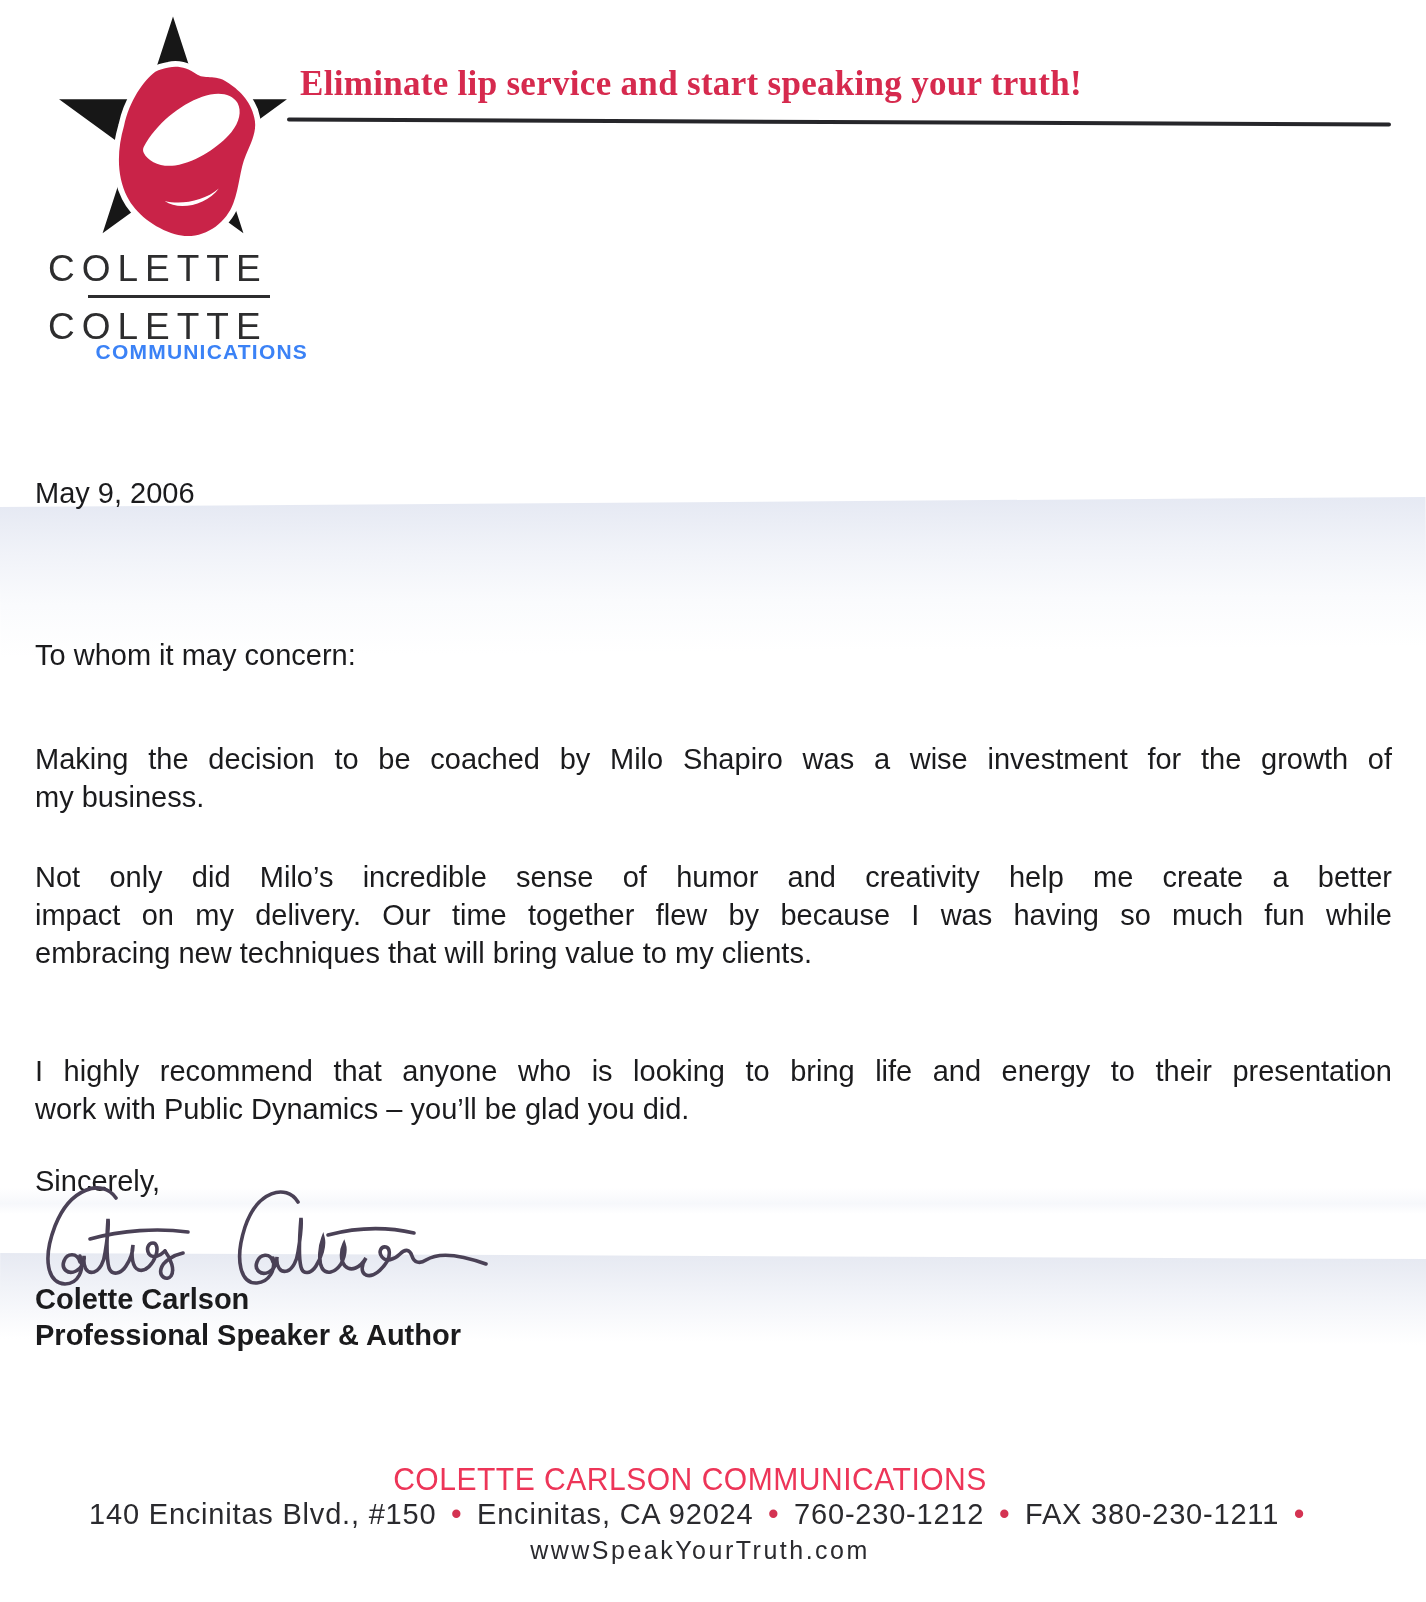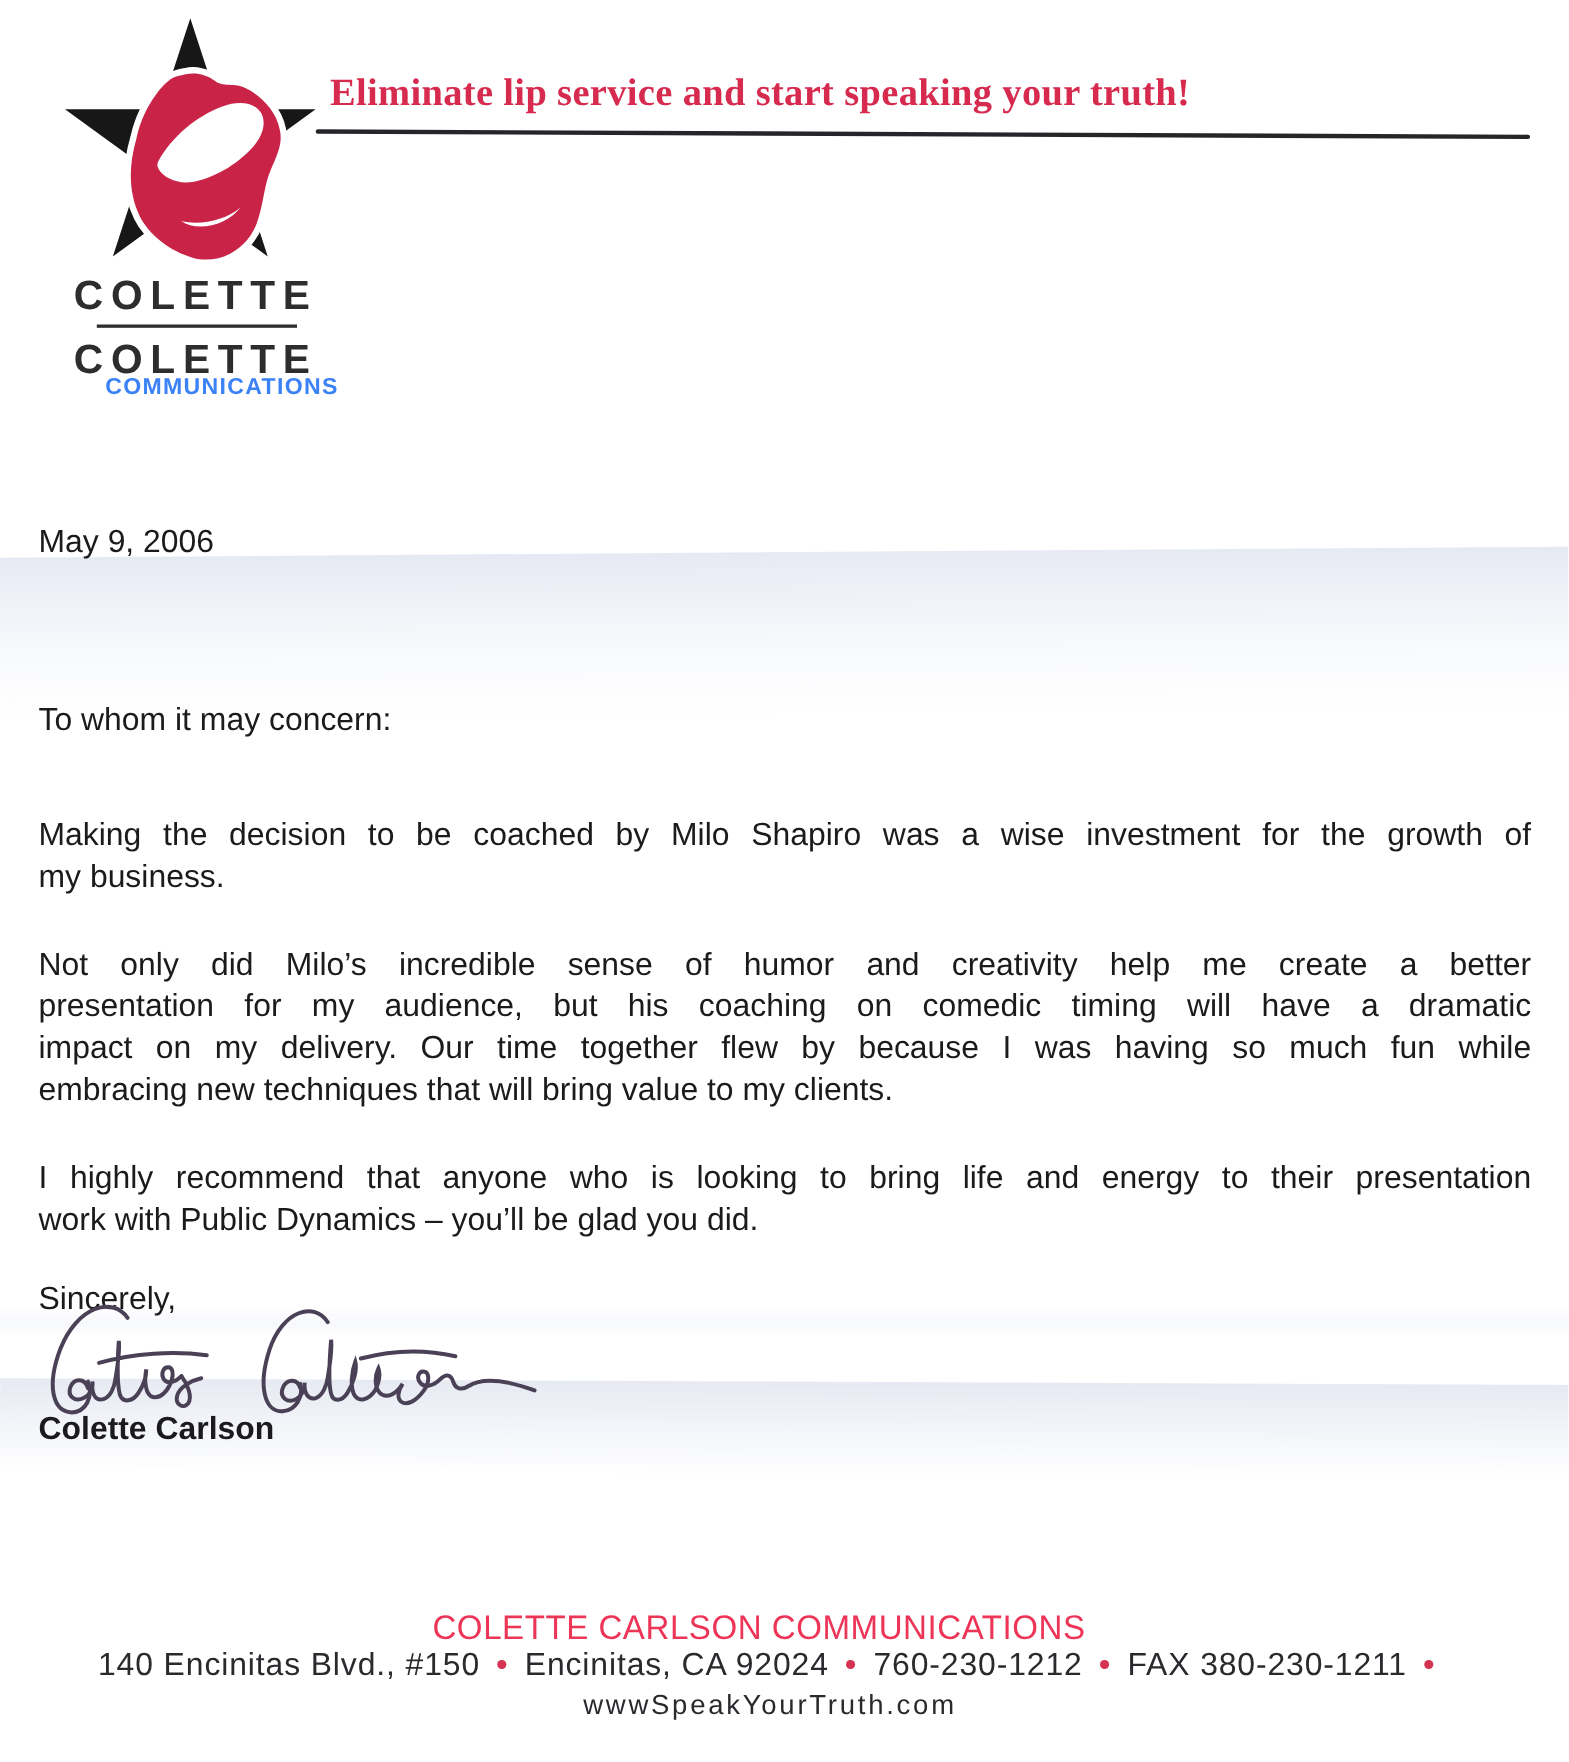--- a/index.html
+++ b/index.html
@@ -24,22 +24,22 @@
     transform:rotate(0.25deg);
   }
   .band3{
     top:1188px;height:26px;
     background:linear-gradient(180deg, rgba(230,234,244,0.0) 0%, rgba(230,234,244,0.35) 60%, rgba(255,255,255,0) 100%);
   }
 
   
   .logo-art{position:absolute;left:48px;top:8px;width:250px;height:242px;}
   .logo-line1,.logo-line2{
-    position:absolute;left:48px;width:260px;text-align:center;
-    font-size:37px;font-weight:700;letter-spacing:7px;color:#2d2d2e;
+    position:absolute;left:48px;width:260px;text-align:left;
+    font-size:37px;font-weight:400;letter-spacing:7px;color:#2d2d2e;
     white-space:nowrap;
   }
   .logo-line1{top:248px;}
   .logo-line2{top:306px;}
   .logo-underline{position:absolute;left:88px;top:295px;width:182px;height:3px;background:#2d2d2e;}
   .logo-line3{
     position:absolute;left:48px;top:340px;width:260px;text-align:right;
     font-size:21px;font-weight:700;letter-spacing:1.2px;color:#3b82f6;
     white-space:nowrap;
   }
@@ -115,21 +115,20 @@
   <div class="bodytext date">May 9, 2006</div>
   <div class="bodytext salutation">To whom it may concern:</div>
 
   <div class="bodytext para p1">
     <div class="line just">Making the decision to be coached by Milo Shapiro was a wise investment for the growth of</div>
     <div class="line">my business.</div>
   </div>
 
   <div class="bodytext para p2">
     <div class="line just">Not only did Milo’s incredible sense of humor and creativity help me create a better</div>
-    <div class="line just">presentation for my audience, but his coaching on comedic timing will have a dramatic</div>
     <div class="line just">impact on my delivery. Our time together flew by because I was having so much fun while</div>
     <div class="line">embracing new techniques that will bring value to my clients.</div>
   </div>
 
   <div class="bodytext para p3">
     <div class="line just">I highly recommend that anyone who is looking to bring life and energy to their presentation</div>
     <div class="line">work with Public Dynamics – you’ll be glad you did.</div>
   </div>
 
   <div class="bodytext closing">Sincerely,</div>
@@ -140,20 +139,21 @@
       <path d="M52,80 C49,70 39,71 36,79 C33,87 40,93 48,89 C54,86 57,80 56,74 C55,84 58,92 66,90 C72,88 76,80 77,71 C79,59 81,45 80,37 C79,49 78,75 81,86 C84,94 93,92 98,84 C102,78 105,70 105,63 C103,73 104,86 111,88 C118,90 125,82 128,73 C130,67 129,61 125,61 C120,61 118,67 121,72 C125,77 132,74 137,69"></path>
       <path d="M62,57 C94,48 130,46 160,50"></path>
       <path d="M137,69 C143,77 147,88 143,94 C139,99 131,95 133,87 C135,79 146,73 155,71"></path>
       <path d="M270,20 C258,1 229,9 217,45 C206,79 213,102 229,101 C241,100 248,88 245,76"></path>
       <path d="M245,80 C242,70 232,72 229,80 C226,88 233,94 241,90 C247,87 249,80 249,75 C248,84 252,91 259,89 C265,87 269,78 270,70 C272,58 274,44 273,36 C272,48 270,74 273,85 C275,93 283,92 288,84 C293,76 297,64 295,56 C292,64 290,78 294,86 C298,93 307,91 313,82 C316,76 318,68 316,62 C313,68 312,78 317,84 C323,90 332,86 338,76 C334,82 332,90 338,93 C345,96 354,88 360,78 C362,72 362,66 358,65 C353,64 350,70 354,75 C358,80 366,78 372,72 C378,66 382,68 384,74 C386,81 392,82 398,78 C412,69 436,74 458,82"></path>
       <path d="M300,53 C330,45 360,45 386,51"></path>
     </g>
   </svg>
 
   <div class="bodytext signer-name">Colette Carlson</div>
+  <div class="bodytext signer-title">Professional Speaker &amp; Author</div>
 
   <div>
     <div class="footer-company">COLETTE CARLSON COMMUNICATIONS</div>
     <div class="footer-address">
       <span>140 Encinitas Blvd., #150</span>
       <span class="dot">•</span>
       <span>Encinitas, CA 92024</span>
       <span class="dot">•</span>
       <span>760-230-1212</span>
       <span class="dot">•</span>

